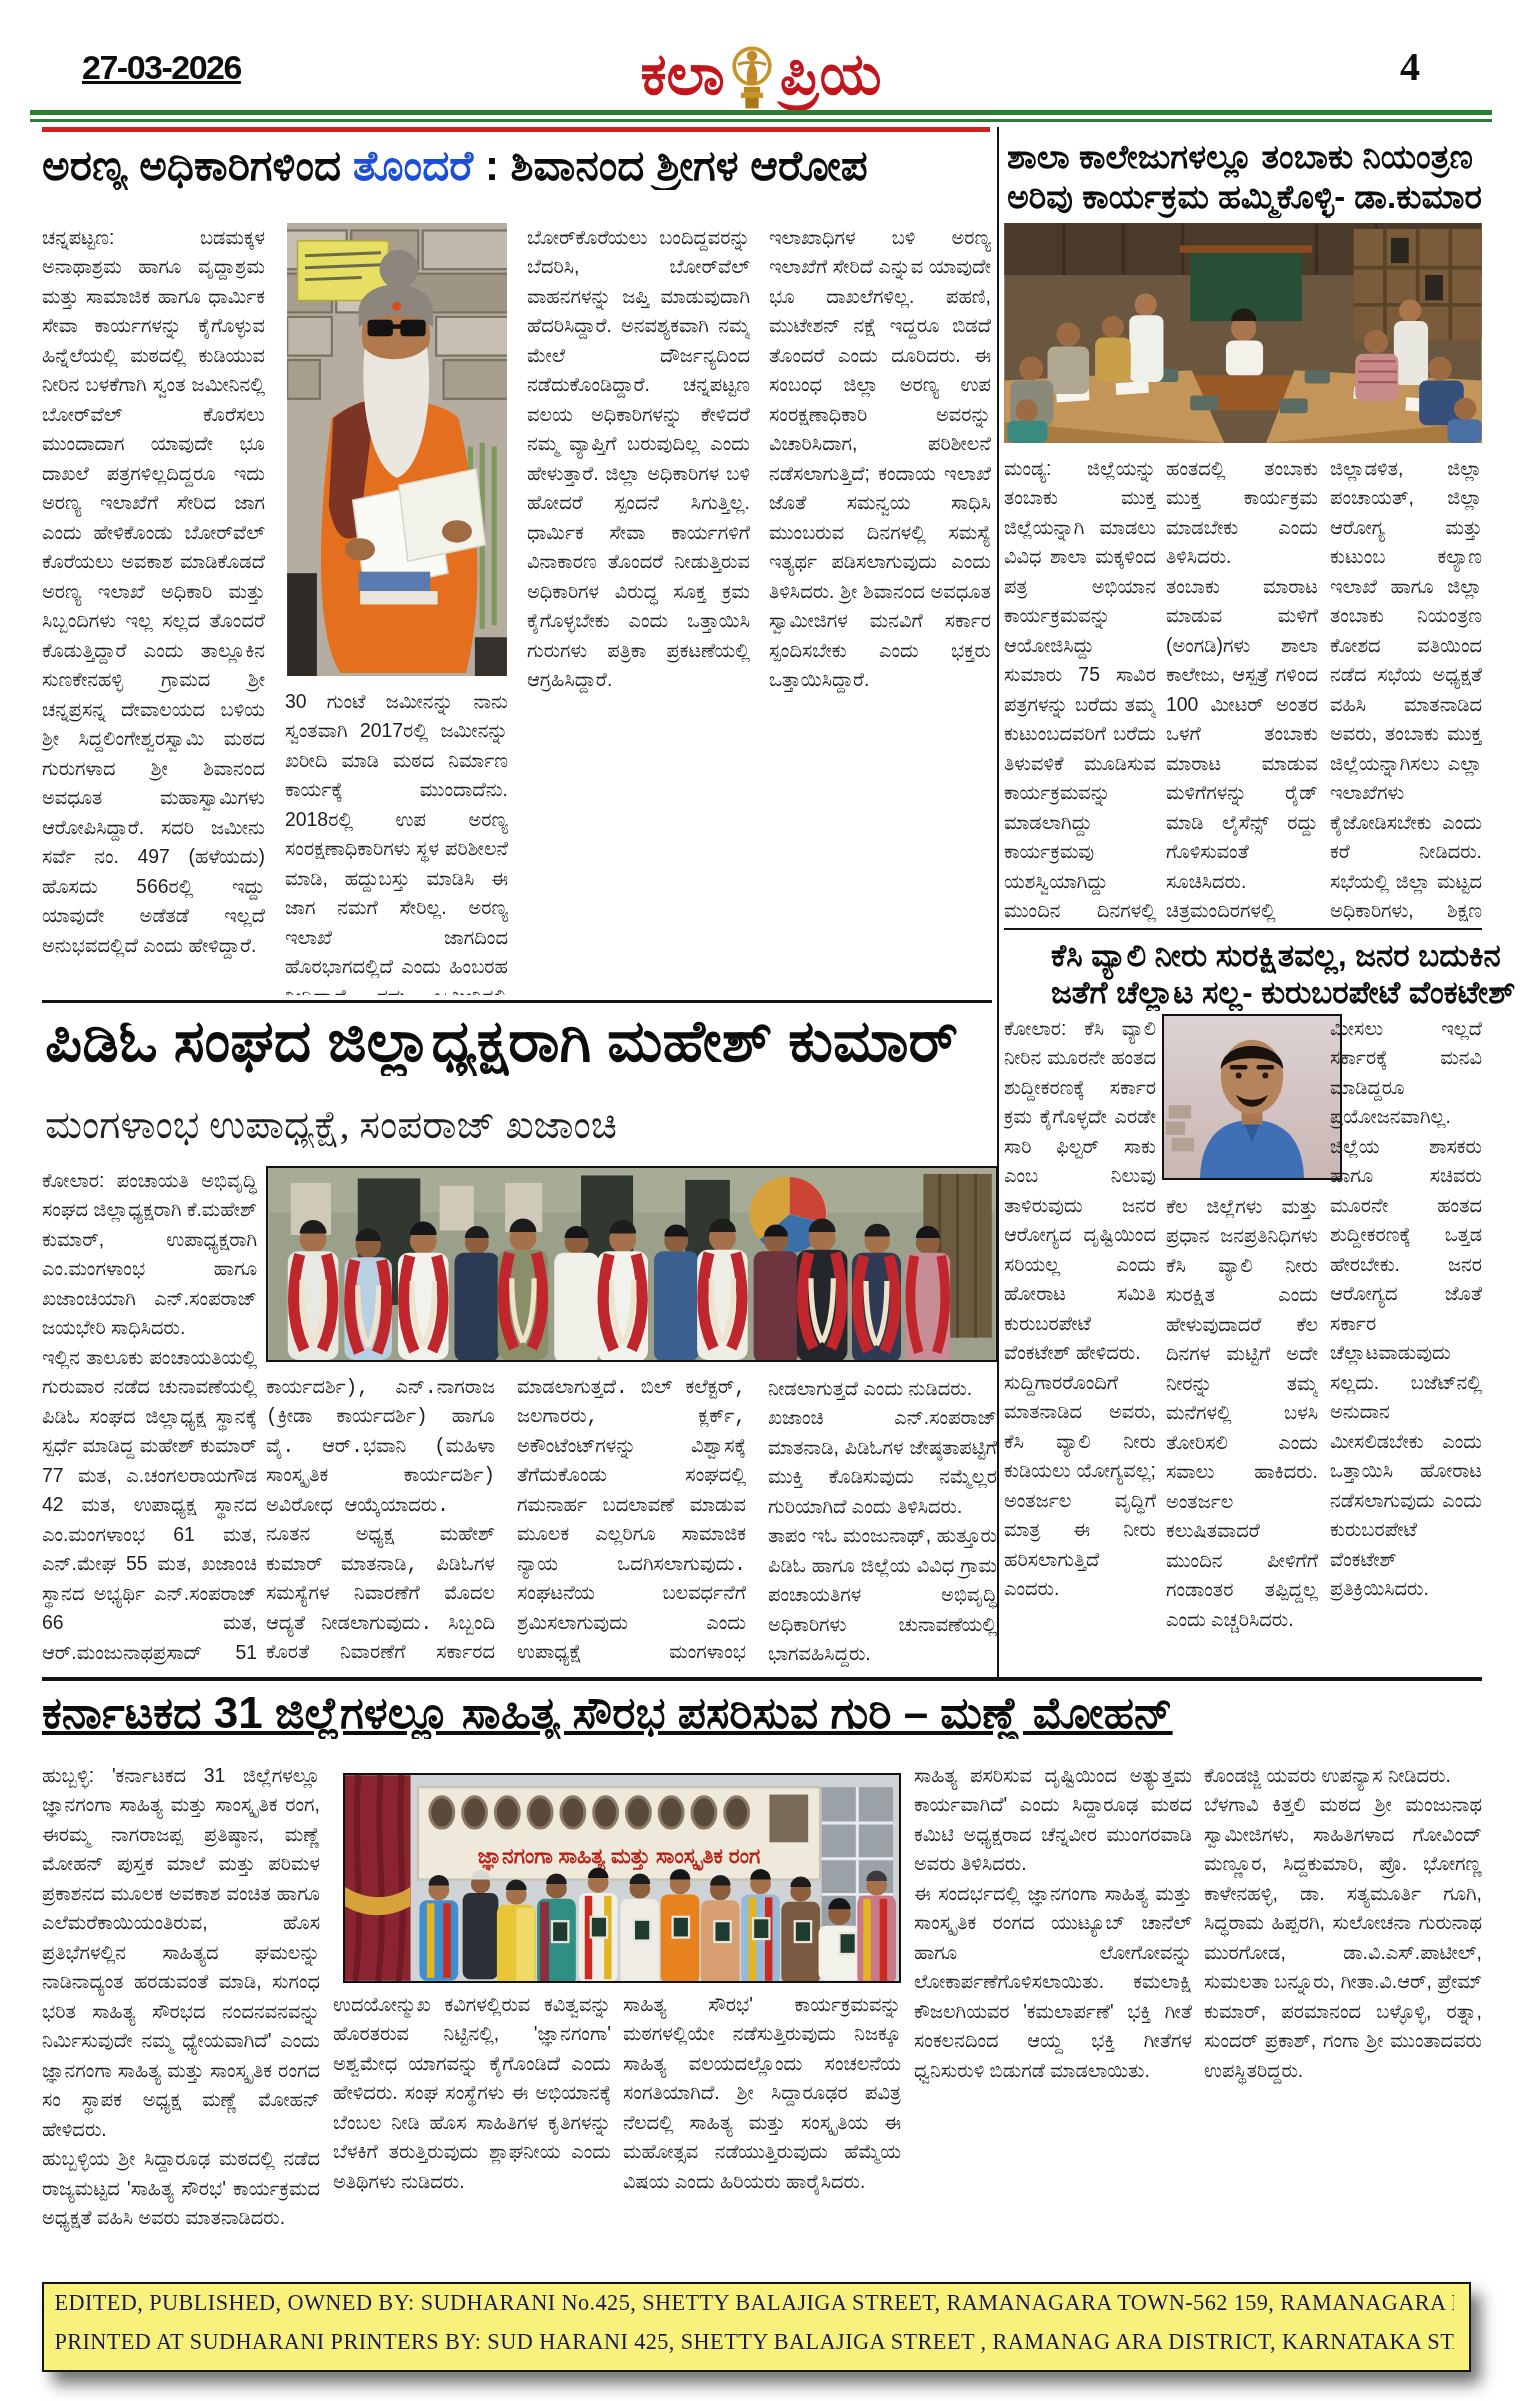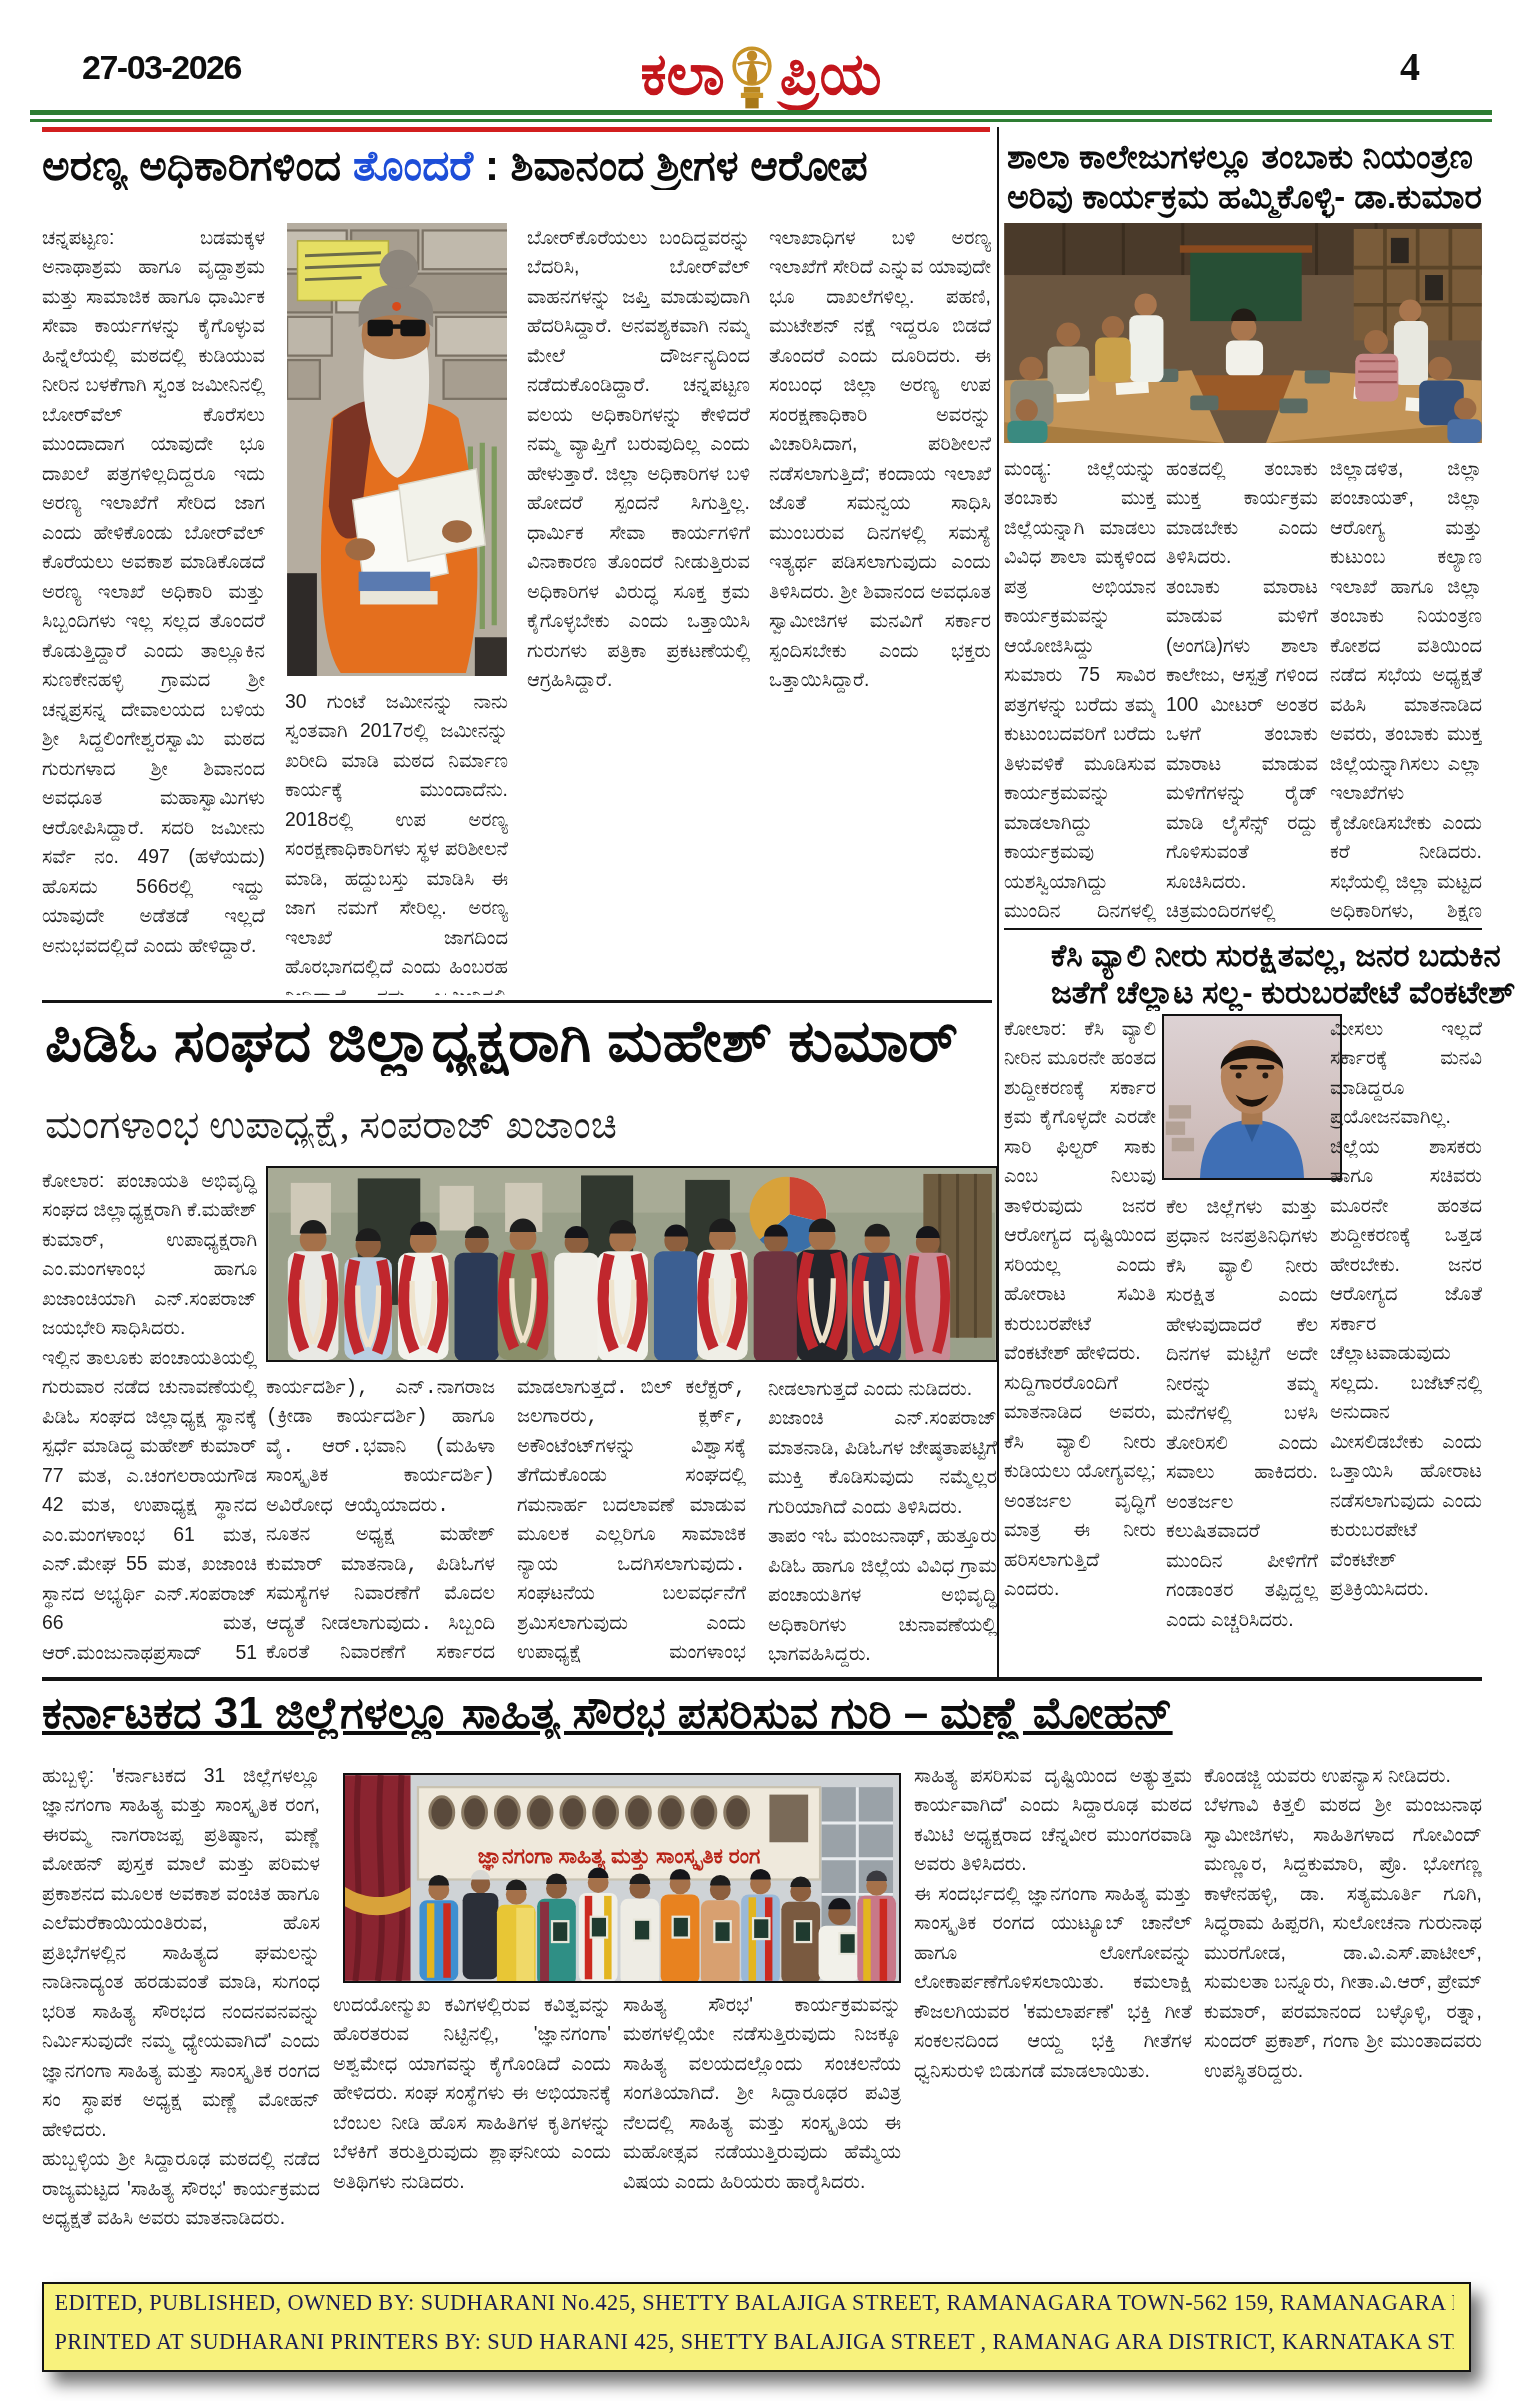--- a/index.html
+++ b/index.html
@@ -1,20 +1,20 @@
 <!DOCTYPE html>
 <html style="font-size:12px"><head>
 <meta charset="utf-8">
 <style>
   html,body{margin:0;padding:0;background:#e8e8e8;}
   .page{position:relative;width:1522px;height:2401px;background:#ffffff;overflow:hidden;
         font-family:"Liberation Sans","DejaVu Sans",sans-serif;color:#1c1c1c;}
   .abs{position:absolute;}
   
-  .date{left:82px;top:48px;font-size:34px;font-weight:800;letter-spacing:-1.5px;color:#0e0e0e;}
+  .date{left:82px;top:48px;font-size:34px;font-weight:800;letter-spacing:-1.5px;color:#0e0e0e;text-decoration:underline;}
   .masthead{left:0;right:0;top:36px;text-align:center;font-size:58px;font-weight:800;color:#c3161c;}
   .masthead .mword{vertical-align:middle;}
   .masthead svg{vertical-align:middle;margin:0 4.5px;}
   .pageno{left:1400px;top:43px;font-size:40px;font-weight:800;font-family:"Liberation Serif",serif;color:#101010;}
   .rule-green-a{left:30px;top:110px;width:1462px;height:4.5px;background:#2e7d32;}
   .rule-green-b{left:30px;top:119px;width:1462px;height:3px;background:#2e7d32;}
   .rule-red{left:42px;top:127px;width:948px;height:5.2px;background:#d21f1f;}
   .vrule-main{left:997px;top:127px;width:2.2px;height:1553px;background:#141414;}
   .hrule{background:#141414;}
   

